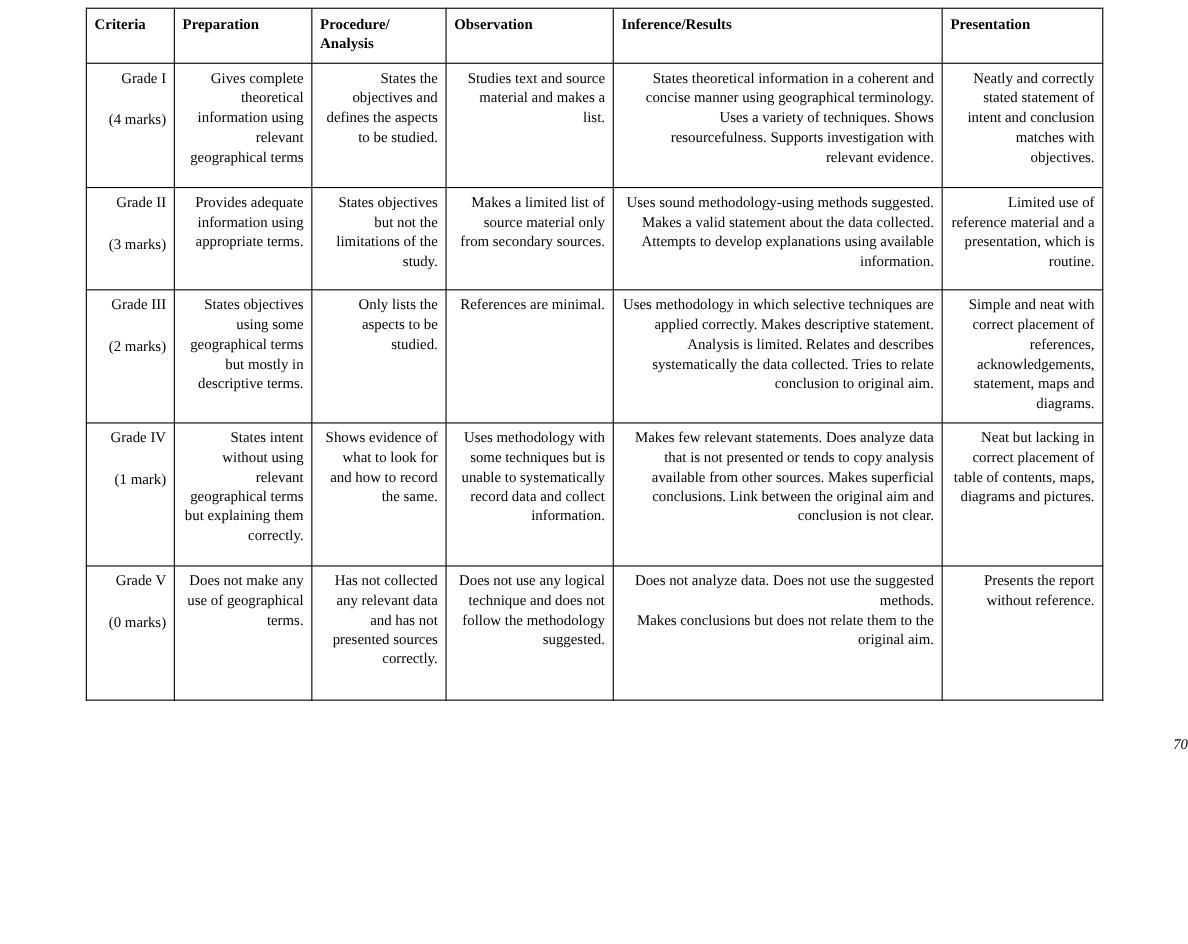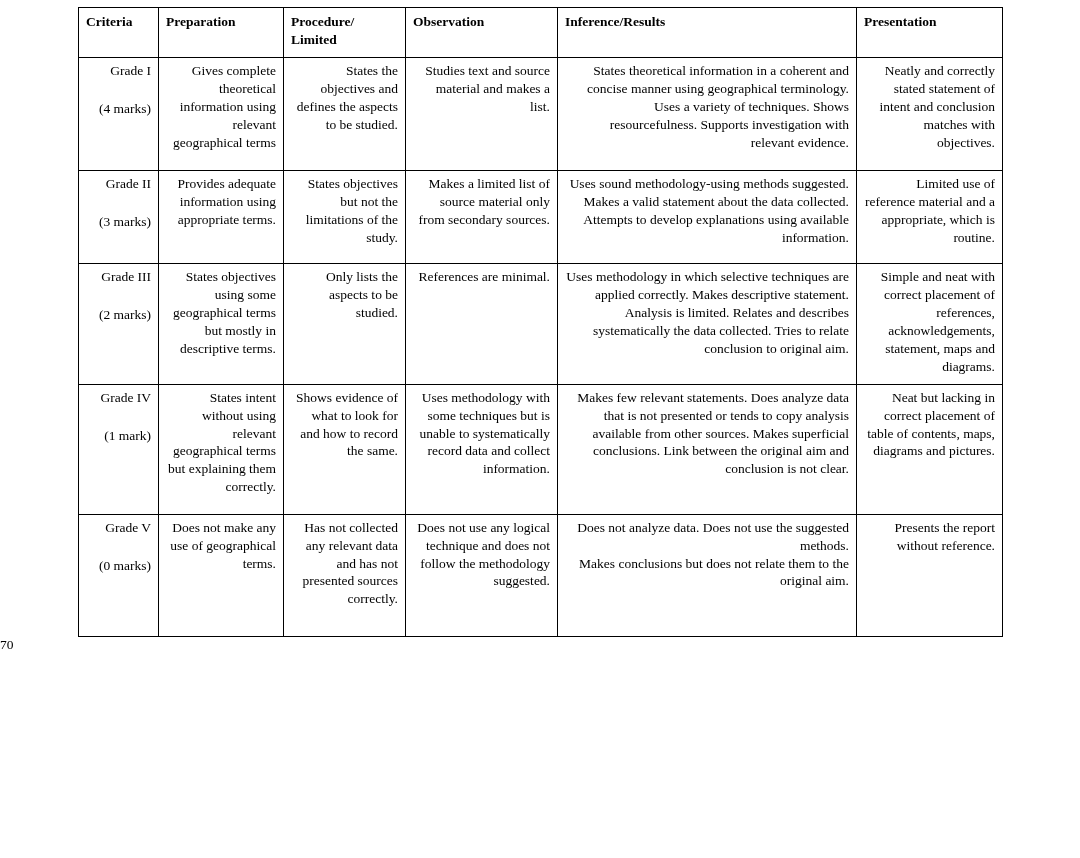--- a/index.html
+++ b/index.html
@@ -61,22 +61,24 @@
   .marks-label {
     margin-top: 20px;
   }
   tr.hdr       { height: 44px; }
   tr.r1        { height: 113px; }
   tr.r2        { height: 93px; }
   tr.r3        { height: 114px; }
   tr.r4        { height: 130px; }
   tr.r5        { height: 122px; padding-left: 24px; }
   .page-number {
-    text-align: left;
+    margin-top: 32px;
+    text-align: right;
     font-size: 13.5px;
+    font-style: italic;
   }
 </style>
 </head>
 <body>
 
 <div class="page">
 
 
   <table class="assessment">
     <colgroup>
@@ -85,21 +87,21 @@
       <col style="width:122px">
       <col style="width:152px">
       <col style="width:299px">
       <col style="width:146px">
     </colgroup>
     <thead>
       <tr class="hdr">
         <th>Criteria</th>
         <th>Preparation</th>
         <th>Procedure/
-Limited</th>
+Analysis</th>
         <th>Observation</th>
         <th>Inference/Results</th>
         <th>Presentation</th>
       </tr>
     </thead>
     <tbody>
 
       <tr class="r1">
         <td class="criteria-cell">
           <div>Grade I</div>
@@ -114,21 +116,21 @@
 
       <tr class="r2">
         <td class="criteria-cell">
           <div>Grade II</div>
           <div class="marks-label">(3 marks)</div>
         </td>
         <td class="body-cell">Provides adequate information using appropriate terms.</td>
         <td class="body-cell">States objectives but not the limitations of the study.</td>
         <td class="body-cell">Makes a limited list of source material only from secondary sources.</td>
         <td class="body-cell">Uses sound methodology-using methods suggested. Makes a valid statement about the data collected.  Attempts to develop explanations using available information.</td>
-        <td class="body-cell">Limited use of reference material and a appropriate, which is routine.</td>
+        <td class="body-cell">Limited use of reference material and a presentation, which is routine.</td>
       </tr>
 
       <tr class="r3">
         <td class="criteria-cell">
           <div>Grade III</div>
           <div class="marks-label">(2 marks)</div>
         </td>
         <td class="body-cell">States objectives using some geographical terms but mostly in descriptive terms.</td>
         <td class="body-cell">Only lists the aspects to be studied.</td>
         <td class="body-cell">References are minimal.</td>

